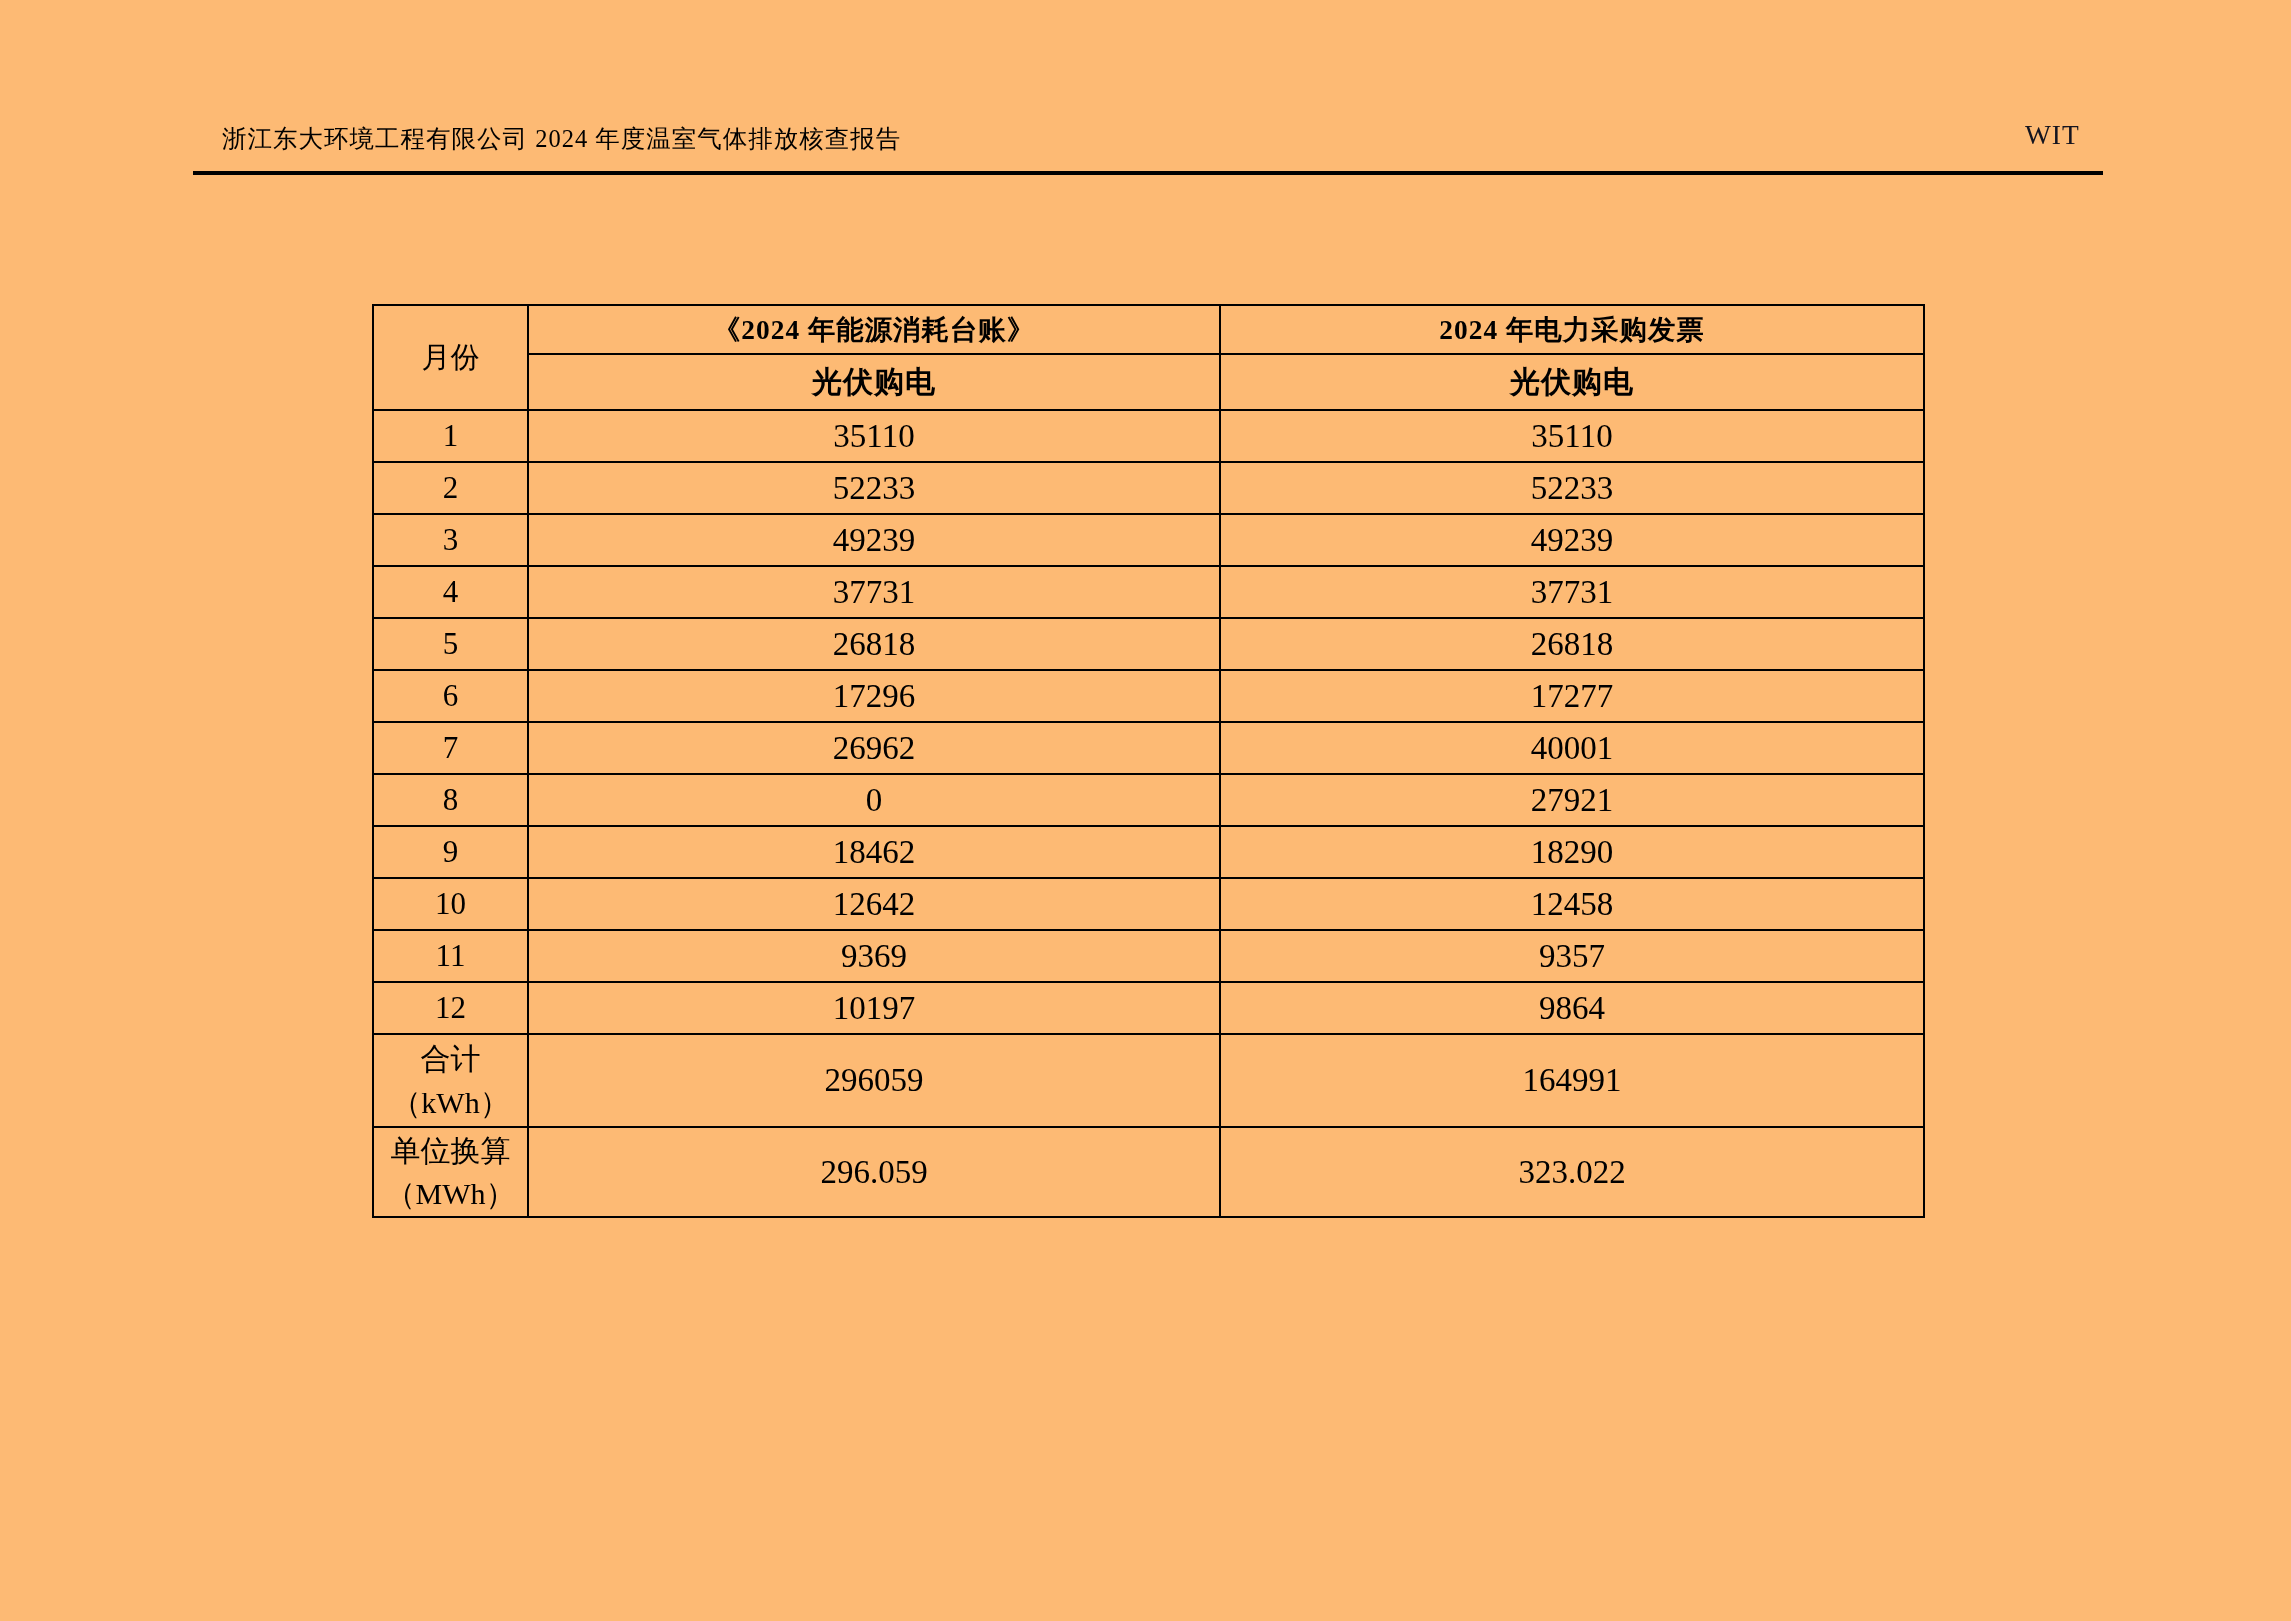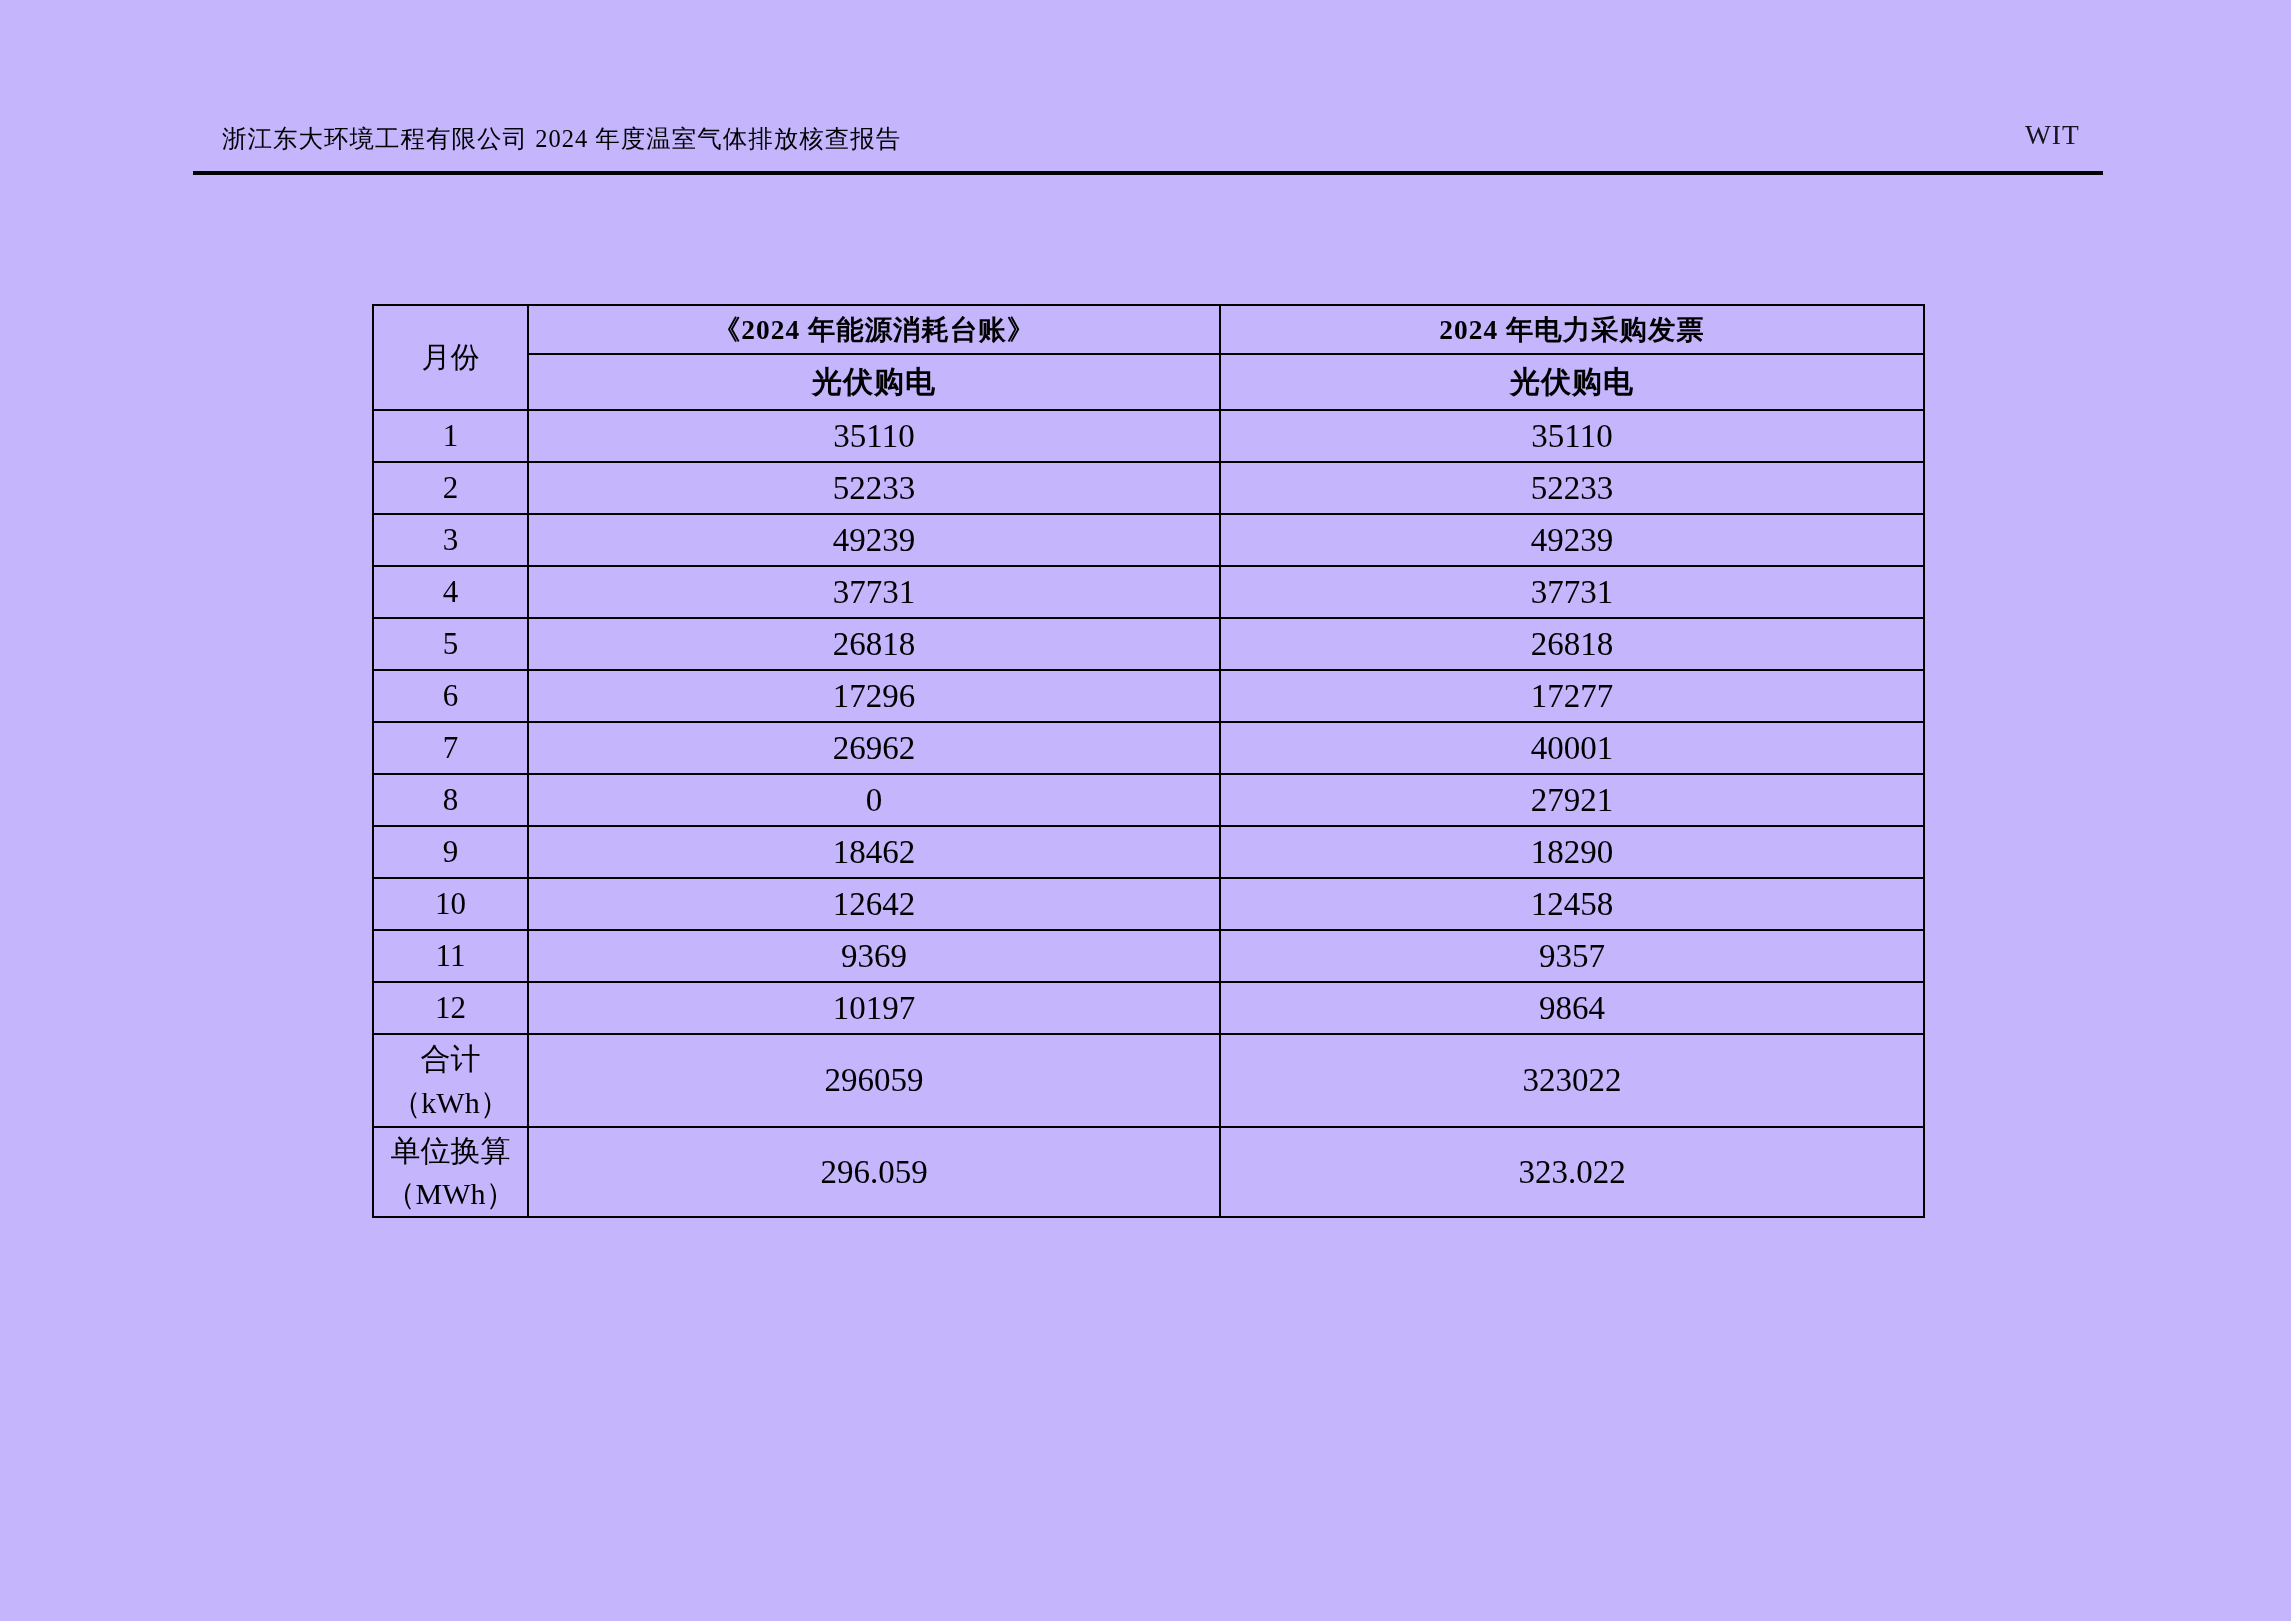--- a/index.html
+++ b/index.html
@@ -1,21 +1,21 @@
 <!DOCTYPE html>
 <html><head>
 <meta charset="utf-8">
 <style>
   * { margin:0; padding:0; box-sizing:border-box; }
   html,body { background:#ffffff; }
   .page {
     position:relative;
     width:2292px;
     height:1621px;
-    background:#c4b5fd;
+    background:#fdba74;
     font-family:"Liberation Serif","DejaVu Serif",serif;
     color:#000000;
     overflow:hidden;
   }
   
   .header-left-text {
     position:absolute;
     left:222px; top:122px;
     font-size:24.5px;
     letter-spacing:1px;
@@ -169,21 +169,21 @@
         <td class="num-cell">10197</td>
         <td class="num-cell">9864</td>
       </tr>
 
       <tr class="total-row">
         <td class="label-2line">
           <div>合计</div>
           <div>（kWh）</div>
         </td>
         <td class="num-cell">296059</td>
-        <td class="num-cell">323022</td>
+        <td class="num-cell">164991</td>
       </tr>
 
       <tr class="conv-row">
         <td class="label-2line">
           <div>单位换算</div>
           <div>（MWh）</div>
         </td>
         <td class="num-cell">296.059</td>
         <td class="num-cell">323.022</td>
       </tr>

